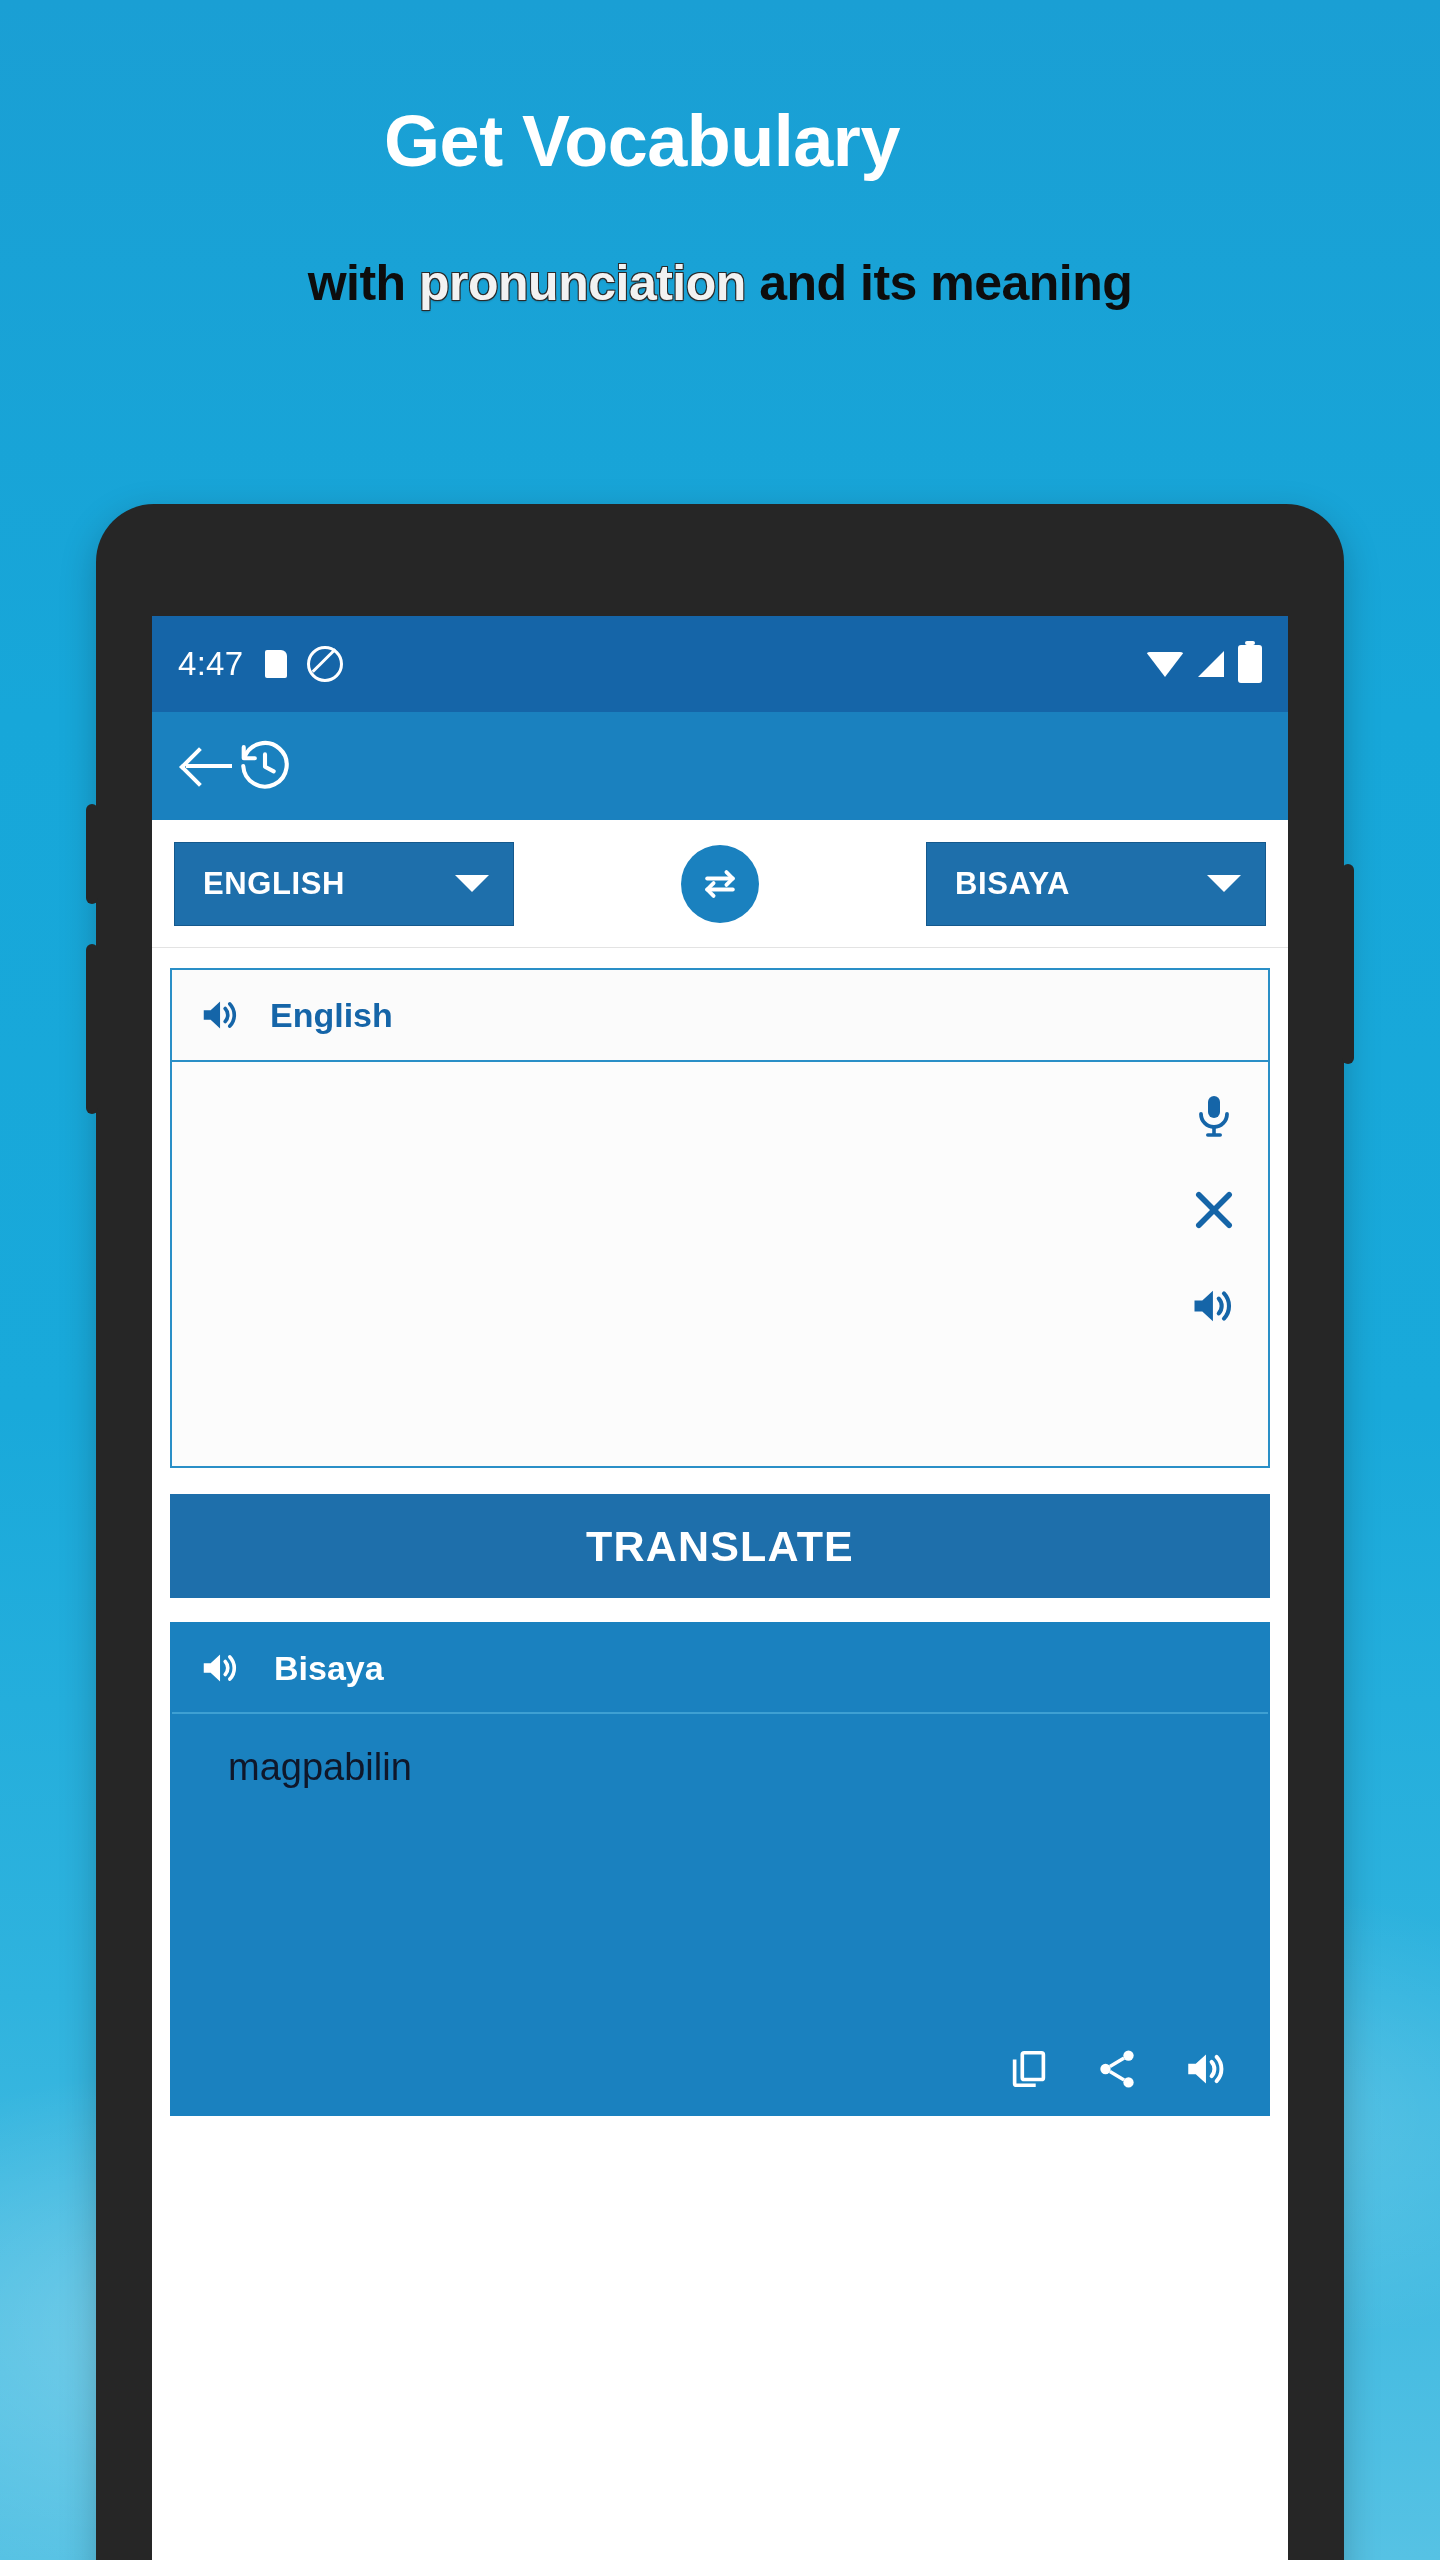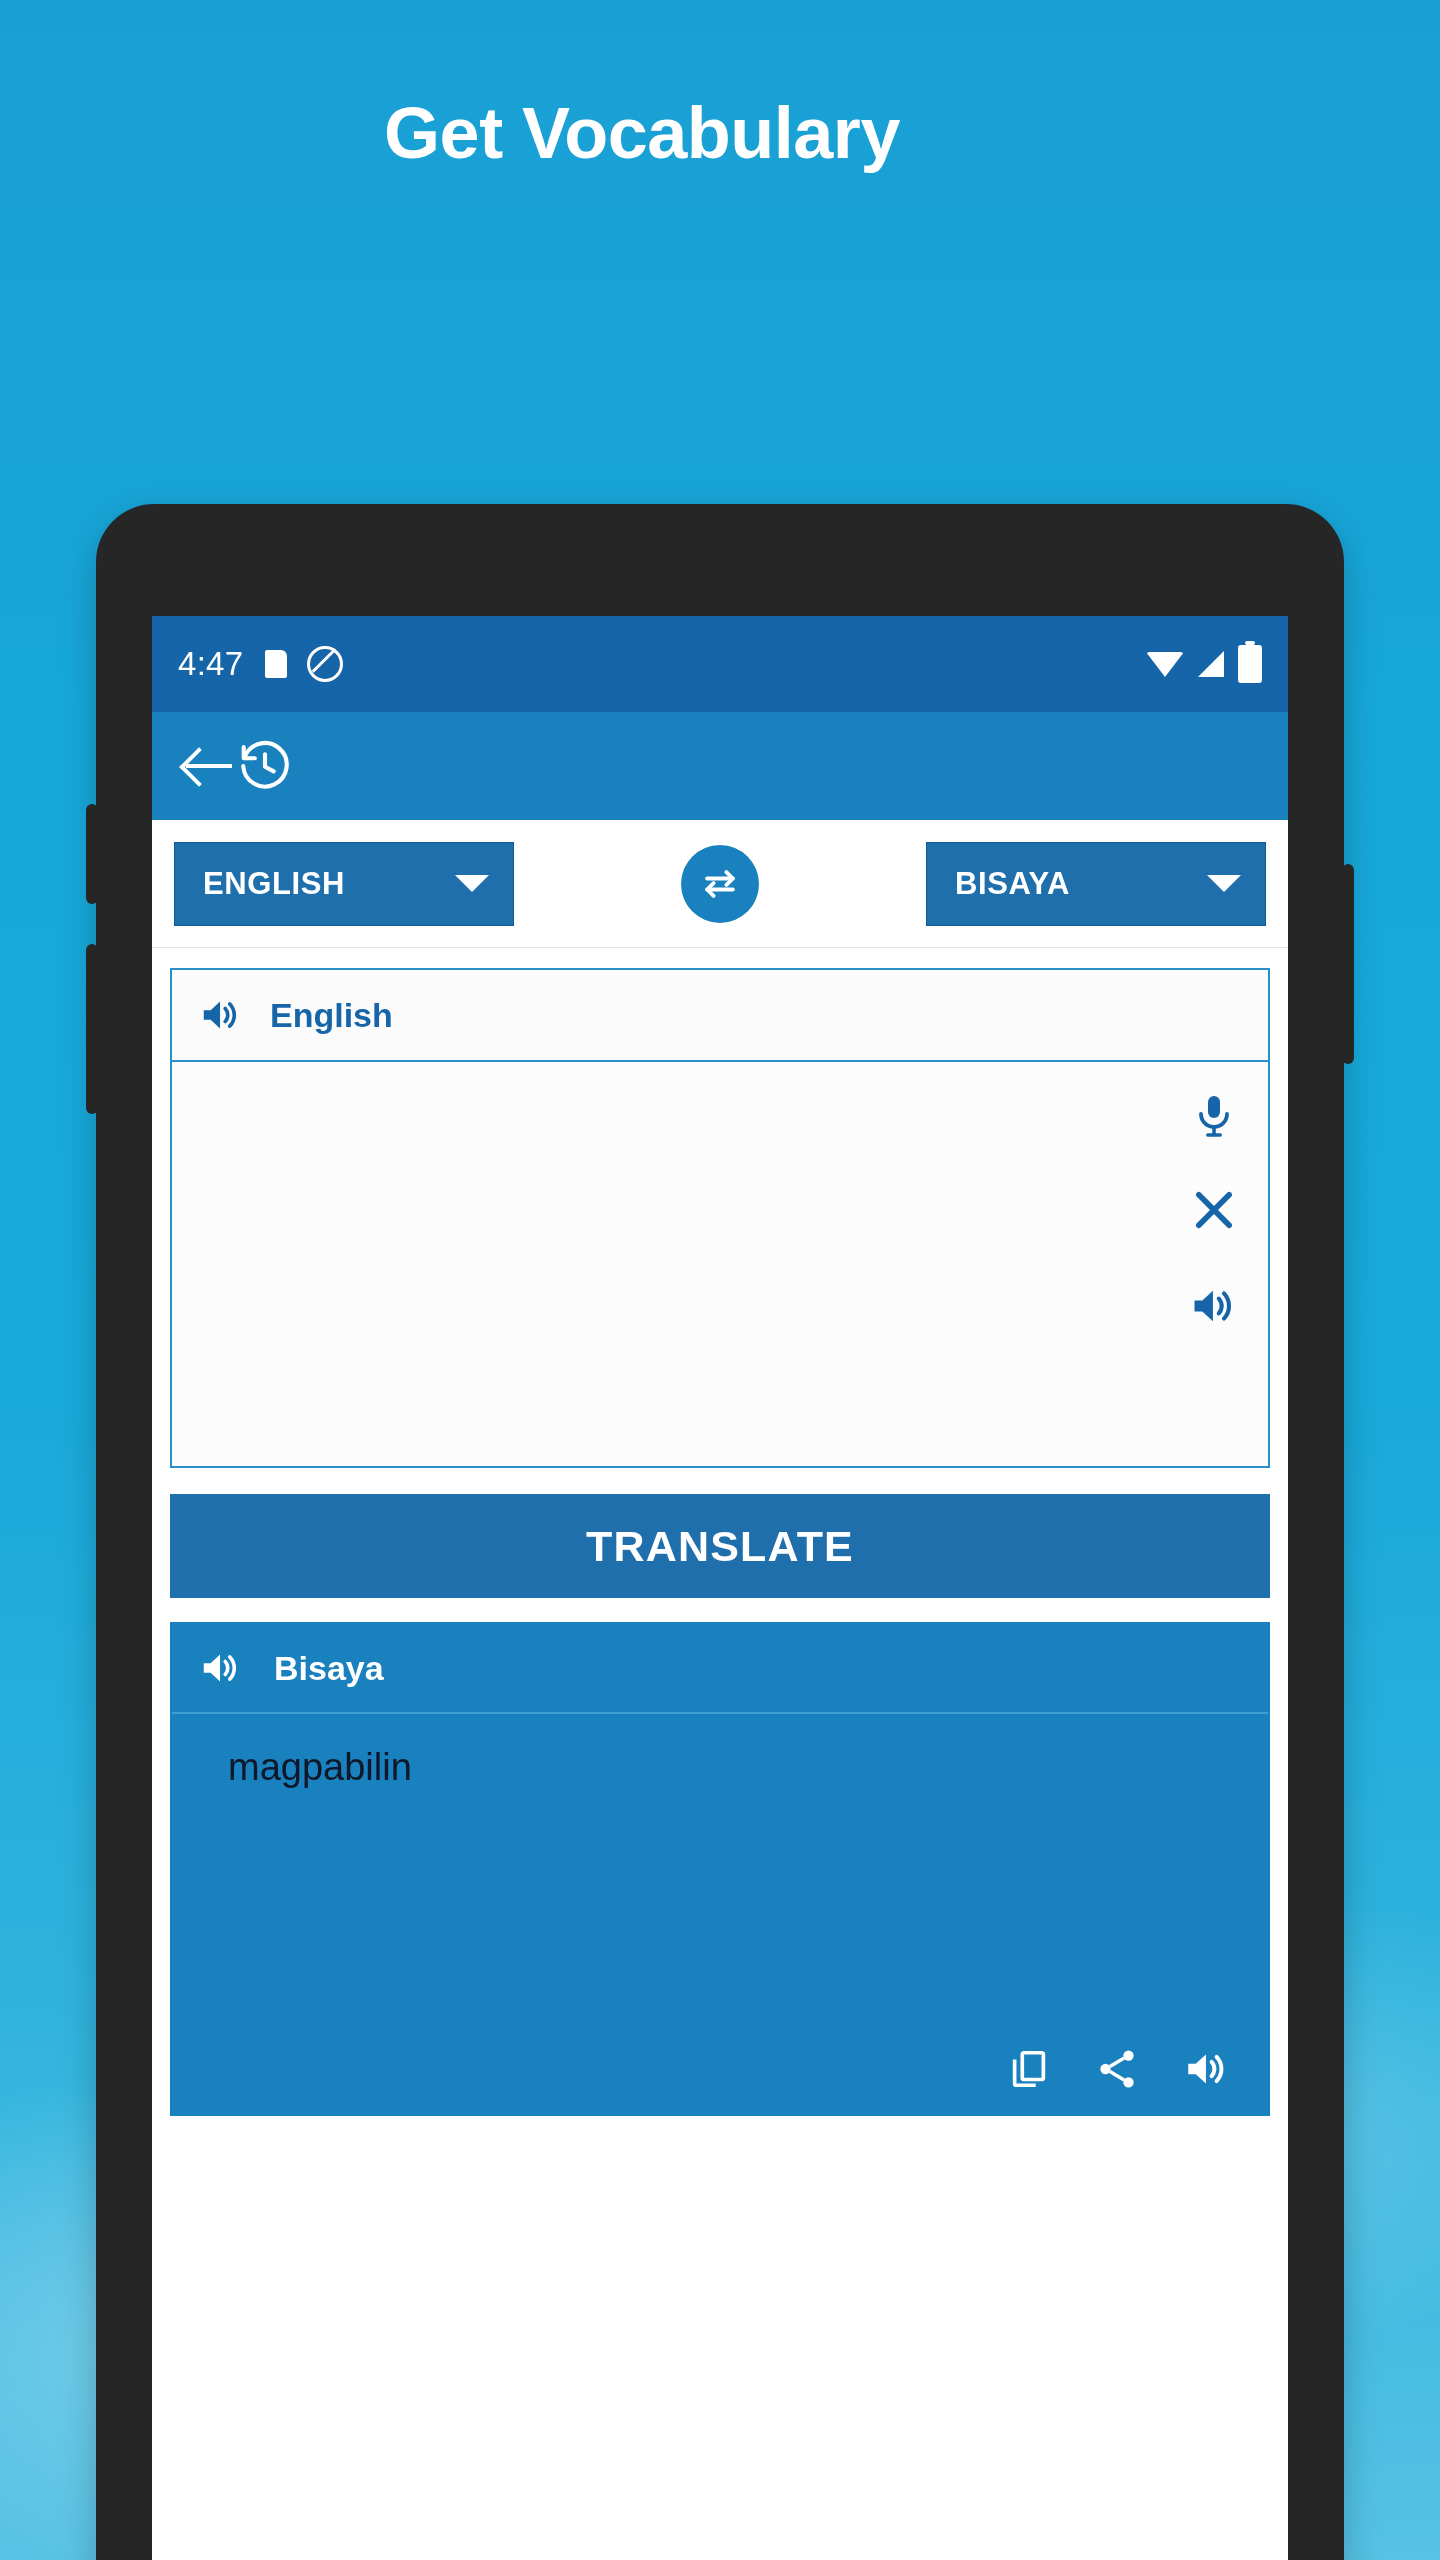--- a/index.html
+++ b/index.html
@@ -23,21 +23,21 @@
       radial-gradient(ellipse 900px 500px at 50% 2200px, rgba(255,255,255,0.22), rgba(255,255,255,0) 70%),
       radial-gradient(ellipse 700px 380px at 16% 2330px, rgba(255,255,255,0.28), rgba(255,255,255,0) 70%),
       radial-gradient(ellipse 600px 330px at 86% 2120px, rgba(255,255,255,0.18), rgba(255,255,255,0) 70%),
       linear-gradient(180deg, #1a9fd4 0%, #17a7d9 28%, #19a9da 55%, #2fb3de 78%, #56c2e4 100%);
     overflow: hidden;
   }
 
   
   .headline {
     position: absolute;
-    top: 96px;
+    top: 104px;
     left: 0;
     width: 1284px;
     text-align: center;
     font-size: 72px;
     font-weight: bold;
     color: #ffffff;
     letter-spacing: -0.5px;
     line-height: 1.05;
   }
   .subhead {
@@ -311,20 +311,21 @@
     gap: 42px;
   }
 </style>
 </head>
 <body>
 
 <div class="page">
 
   <div class="headline">Get Vocabulary</div>
 
+  <div class="subhead"><span>with </span><span class="hl">pronunciation</span><span> and its meaning</span></div>
 
   <div class="phone">
     <div class="phone-side side-l1"></div>
     <div class="phone-side side-l2"></div>
     <div class="phone-side side-r1"></div>
 
     <div class="screen">
 
       <div class="statusbar">
         <div class="status-time">4:47</div>

